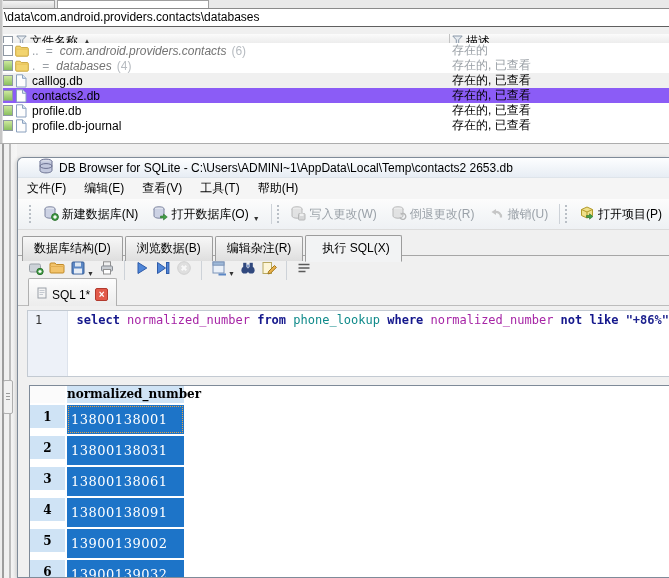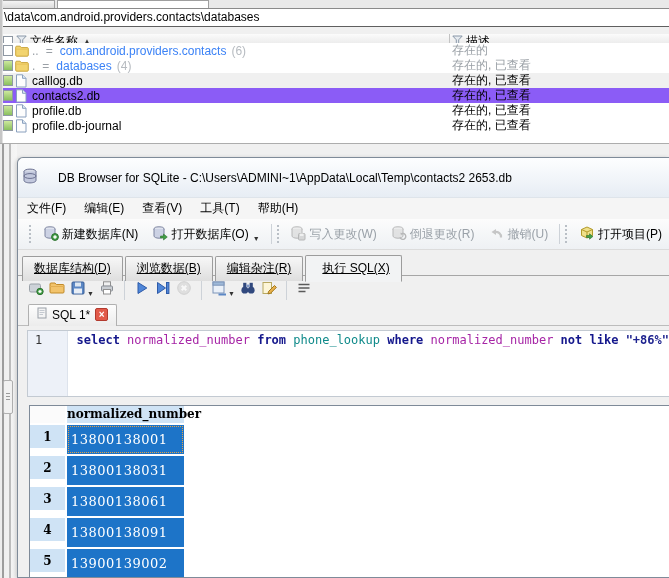--- a/index.html
+++ b/index.html
@@ -19,57 +19,57 @@
   .sortarrow{font-size:8px;color:#333;margin-left:2px;}
   #file-panel{position:absolute;left:0;top:43px;width:669px;height:100px;background:#fff;}
   #file-bottom{position:absolute;left:0;top:143px;width:669px;height:1px;background:#adadad;}
   .frow{position:relative;height:15px;display:flex;align-items:center;background:#fff;}
   .frow.gray{background:#f0f0f0;}
   .frow.selected{background:#8b5cf6;}
   .frow .cbwrap{width:15px;display:flex;justify-content:flex-start;padding-left:3px;box-sizing:border-box;}
   .frow .ficon{width:17px;display:flex;align-items:center;}
   .frow .fname{white-space:pre;}
   .frow .feq{margin:0 7px;color:#9aa0a6;}
-  .frow .ftarget{color:#3b82f6;}
+  .frow .ftarget{color:#737373;font-style:italic;}
   .frow .fcount{color:#b6bbc0;margin-left:5px;}
   .frow.dimrow .fname{color:#9aa0a6;}
   .frow .fdesc{position:absolute;left:452px;top:0;height:15px;line-height:15px;}
   .frow.dimrow .fdesc{color:#9aa0a6;}
   #left-edge-top{position:absolute;left:0;top:0;width:2px;height:143px;background:#c6c6c6;border-right:1px solid #e2e2e2;}
 
   
   #left-strip{position:absolute;left:0;top:144px;width:17px;height:434px;background:linear-gradient(90deg,#ededed,#f6f6f6);}
   #left-strip .v1{position:absolute;left:2px;top:0;width:2px;height:100%;background:#9d9d9d;}
   #left-strip .v2{position:absolute;left:9px;top:0;width:2px;height:100%;background:#bcbcbc;}
   #left-strip .thumb{position:absolute;left:3px;top:236px;width:10px;height:34px;background:#f1f1f1;border:1px solid #b0b0b0;border-radius:2px;box-sizing:border-box;}
   #left-strip .thumb i{display:block;width:4px;height:1px;background:#9a9a9a;margin:2px auto 0;}
   #left-strip .thumb i:first-child{margin-top:12px;}
 
   
   #db-window{position:absolute;left:17px;top:157px;width:652px;height:421px;border:1px solid #7f8b99;border-right:none;border-radius:6px 0 0 0;background:#f0f0f0;box-sizing:border-box;overflow:hidden;box-shadow:-1px 1px 4px rgba(0,0,0,.2);}
-  #titlebar{height:40px;background:linear-gradient(#fdfeff,#e7edf4);border-radius:6px 0 0 0;display:flex;align-items:center;gap:20px;padding-left:4px;font-size:12px;border-bottom:1px solid #dee4ea;box-sizing:border-box;}
+  #titlebar{height:20px;background:linear-gradient(#fdfeff,#e7edf4);border-radius:6px 0 0 0;display:flex;align-items:center;gap:5px;padding-left:20px;font-size:12px;border-bottom:1px solid #dee4ea;box-sizing:border-box;}
   #menubar{height:21px;background:#f5f5f5;display:flex;align-items:center;font-size:12px;}
   #menubar .mitem{padding:2px 9px;}
   #toolbar{height:31px;background:linear-gradient(#fcfcfc,#eef1f4);border-bottom:1px solid #dcdcdc;display:flex;align-items:center;padding-left:9px;box-sizing:border-box;font-size:12px;}
   .grip{width:5px;height:18px;border-left:2px dotted #b9bfc6;margin:0 4px 0 2px;}
   .tbtn{display:flex;align-items:center;gap:3px;padding:3px 7px;white-space:nowrap;}
   .tbtn.disabled{color:#9aa1a8;}
   .tbtn.disabled svg{filter:grayscale(1);opacity:.55;}
   .tsep{width:1px;height:20px;background:#cdd2d8;margin:0 4px;}
   .dropcaret{font-size:7px;color:#333;margin-left:1px;align-self:flex-end;padding-bottom:2px;}
 
   #tabbar{padding:5px 0 0 4px;height:26px;box-sizing:border-box;border-bottom:1px solid #a6a6a6;position:relative;}
-  .tab{display:inline-block;padding:3px 11px 4px;border:1px solid #9c9c9c;border-bottom:none;background:linear-gradient(#f7f7f7,#dedede);margin-right:2px;border-radius:2px 2px 0 0;font-size:12px;position:relative;text-decoration:underline;}
+  .tab{display:inline-block;padding:3px 11px 4px;border:1px solid #9c9c9c;border-bottom:none;background:linear-gradient(#f7f7f7,#dedede);margin-right:2px;border-radius:2px 2px 0 0;font-size:12px;position:relative;}
   .tab.active{background:#f2f3f4;padding-top:4px;margin-bottom:-1px;border-bottom:1px solid #f2f3f4;padding-left:16px;}
 
   #sqltoolbar{display:flex;align-items:center;gap:5px;padding:5px 0 4px 10px;height:26px;box-sizing:border-box;}
   .sbtn{display:flex;align-items:flex-end;}
   .sbtn.disabled svg{filter:grayscale(1);opacity:.55;}
   #subtabbar{height:24px;padding-left:10px;border-bottom:1px solid #bcbcbc;box-sizing:border-box;display:flex;align-items:flex-end;}
-  #sql-tab{display:inline-flex;align-items:center;gap:5px;padding:2px 8px 4px;border:1px solid #b0b0b0;border-bottom:none;background:linear-gradient(#fdfdfd,#ececec);border-radius:2px 2px 0 0;margin-bottom:-1px;font-size:12px;}
+  #sql-tab{display:inline-flex;align-items:center;gap:5px;padding:8px 8px 4px;border:1px solid #b0b0b0;border-bottom:none;background:linear-gradient(#fdfdfd,#ececec);border-radius:2px 2px 0 0;margin-bottom:-1px;font-size:12px;}
   #sql-close{width:13px;height:13px;background:#e25a4a;border:1px solid #b23a2e;border-radius:2px;color:#fff;font-size:10px;line-height:11px;text-align:center;box-sizing:border-box;font-weight:bold;}
 
   #editor{margin-left:9px;height:67px;background:#fff;border:1px solid #c3cad2;border-right:none;box-sizing:border-box;display:flex;margin-top:4px;}
   #gutter{width:52px;background:#edf1f8;border-right:1px solid #dde3ec;box-sizing:border-box;padding:2px 0 0 7px;font:12px "DejaVu Sans Mono",monospace;color:#333;}
   #code{padding:2px 0 0 9px;font:12px "DejaVu Sans Mono",monospace;white-space:pre;}
   .tok-keyword{color:var(--kw);font-weight:bold;}
   .tok-field{color:var(--fld);}
   .tok-table{color:var(--tbl);}
   .tok-string{color:var(--str);font-weight:bold;}
 

